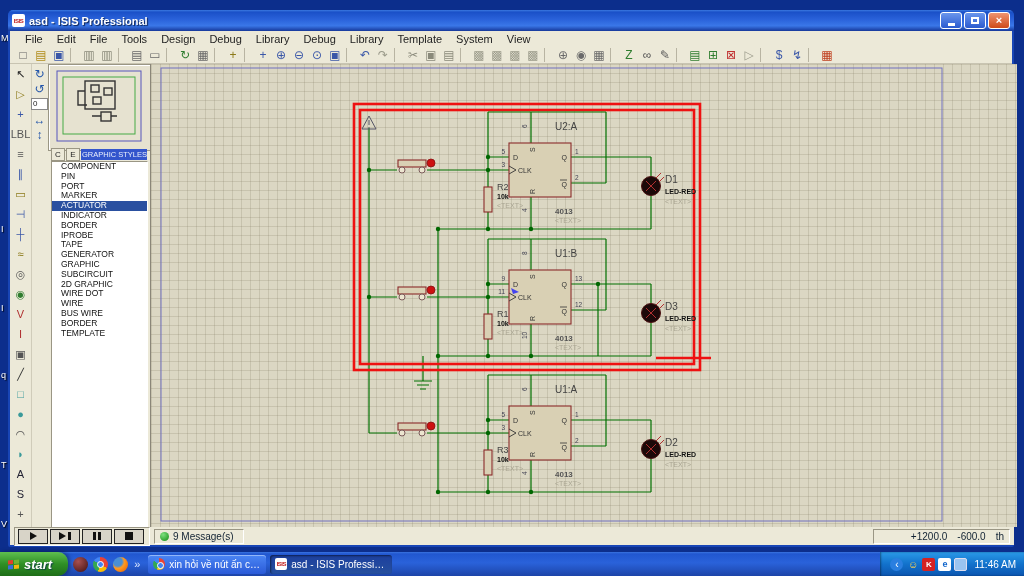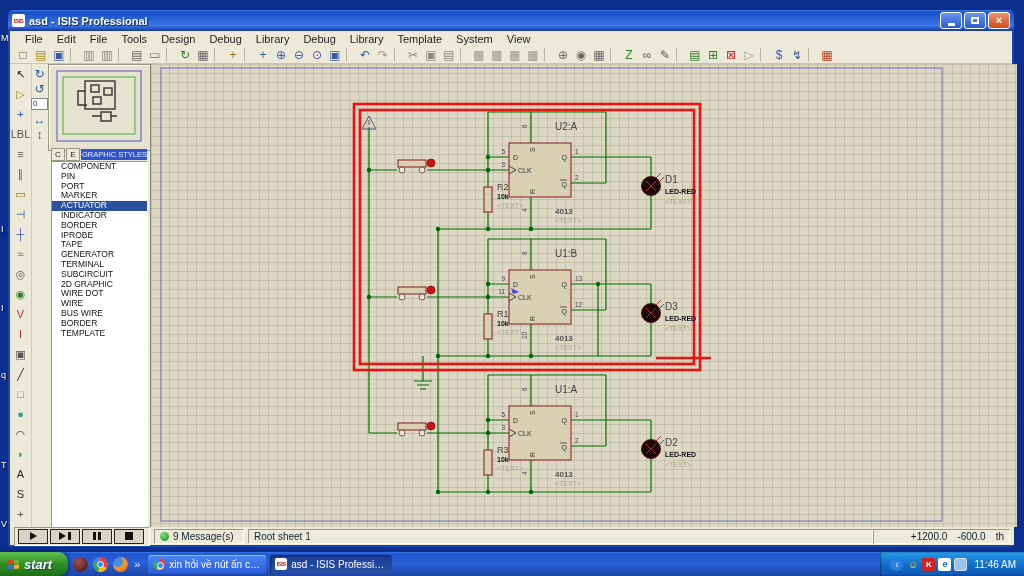--- a/index.html
+++ b/index.html
@@ -277,21 +277,21 @@
 <div class="list-item">COMPONENT</div>
     <div class="list-item">PIN</div>
     <div class="list-item">PORT</div>
     <div class="list-item">MARKER</div>
     <div class="list-item selected">ACTUATOR</div>
     <div class="list-item">INDICATOR</div>
     <div class="list-item">BORDER</div>
     <div class="list-item">IPROBE</div>
     <div class="list-item">TAPE</div>
     <div class="list-item">GENERATOR</div>
-    <div class="list-item">TERMINAL</div>
+    <div class="list-item">GRAPHIC</div>
     <div class="list-item">SUBCIRCUIT</div>
     <div class="list-item">2D GRAPHIC</div>
     <div class="list-item">WIRE DOT</div>
     <div class="list-item">WIRE</div>
     <div class="list-item">BUS WIRE</div>
     <div class="list-item">BORDER</div>
     <div class="list-item">TEMPLATE</div>
   </div>
 
 <div id="canvas">
@@ -466,23 +466,20 @@
         </span>
       </span>
     <span class="sb">
         <span class="stopsq"></span>
       </span>
   </div>
   <div class="statbox" style="width:78px">
     <span class="msg-ico"></span>
     <span>9 Message(s)</span>
   </div>
-  <div class="statbox" style="flex:1;max-width:620px">
-    <span>Root sheet 1</span>
-  </div>
   <div class="statbox" style="margin-left:auto;margin-right:4px;width:125px;justify-content:flex-end;gap:10px">
     <span>+1200.0</span>
     <span>-600.0</span>
     <span>th</span>
   </div>
 </div>
 
 <div id="taskbar">
   <div id="startbtn">
     <span id="startflag">

